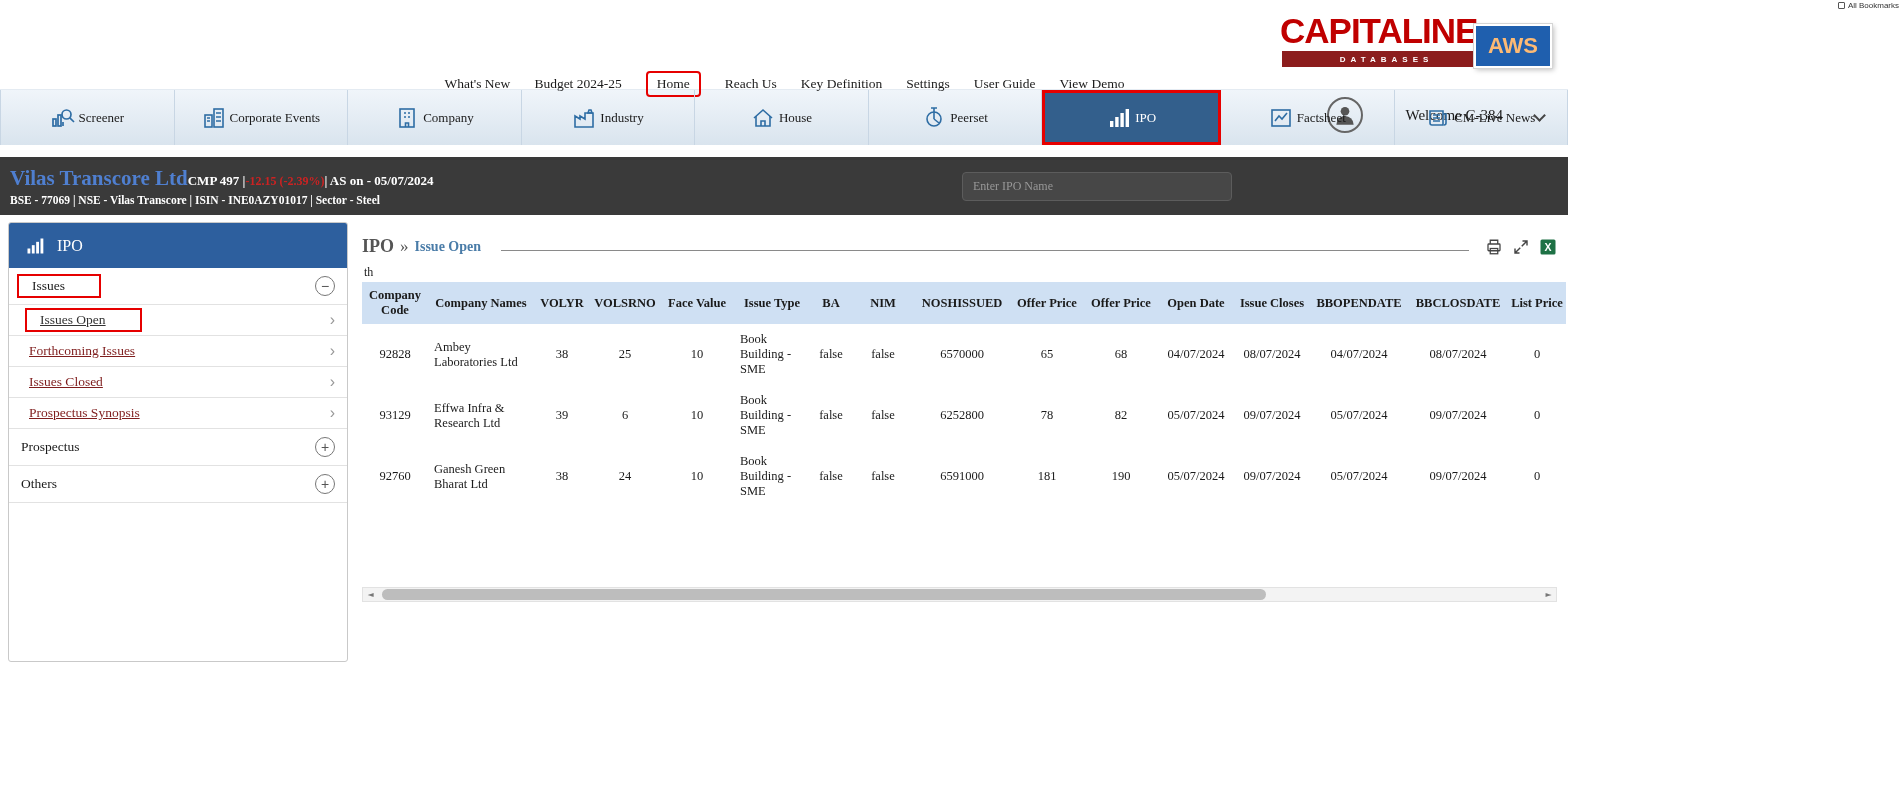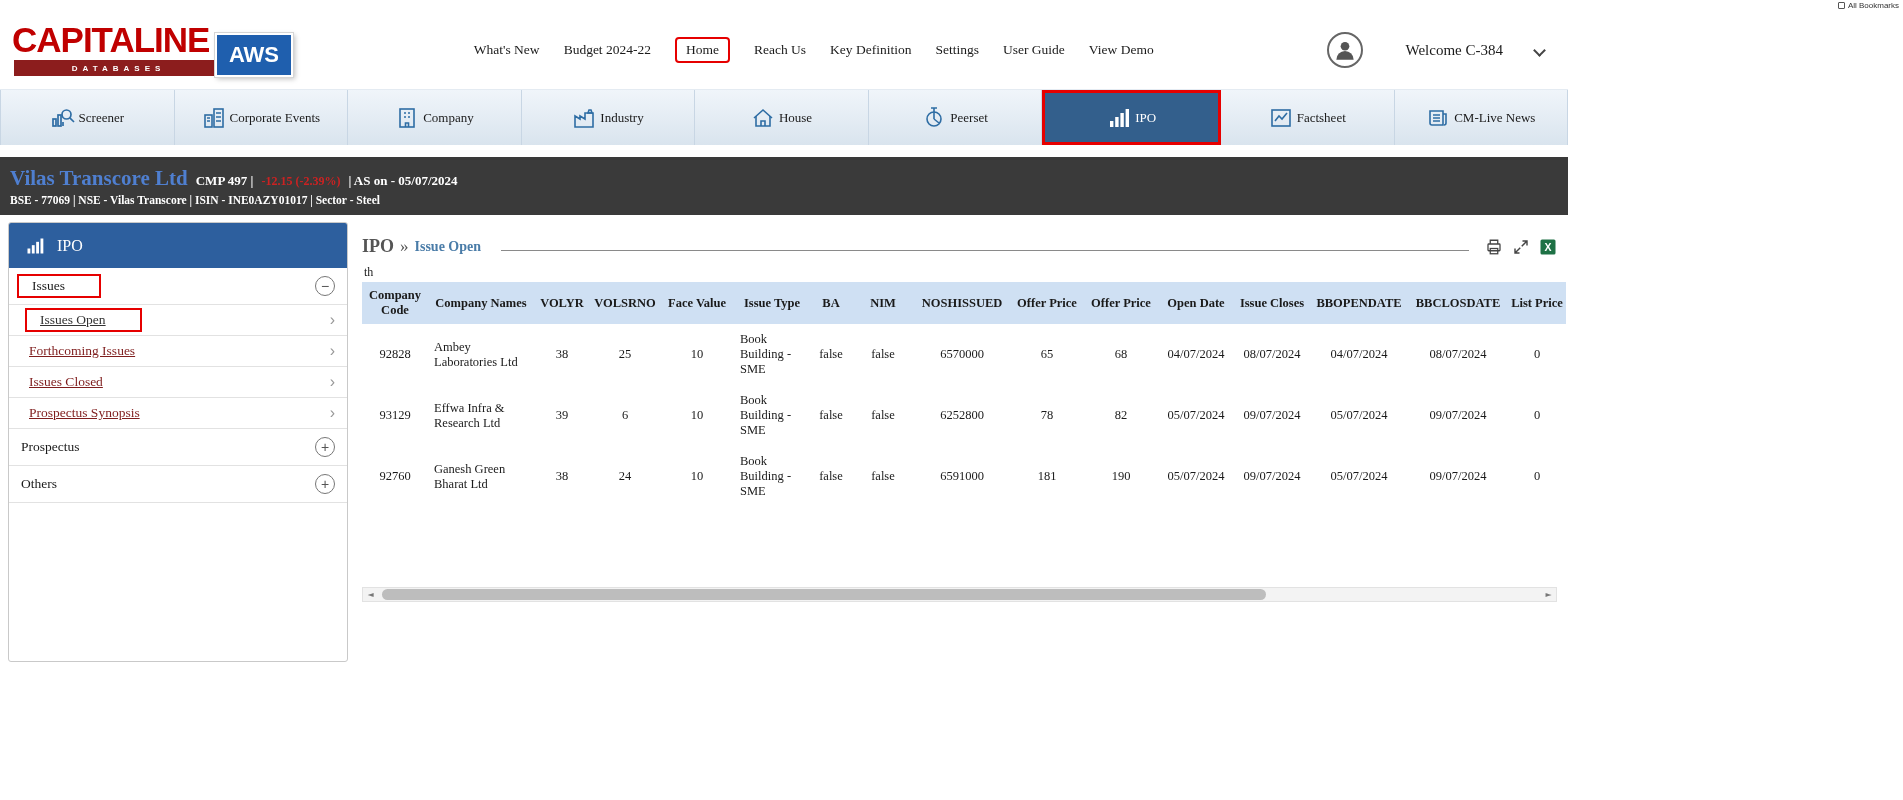--- a/index.html
+++ b/index.html
@@ -13,27 +13,27 @@
   .page{width:1903px;height:800px;background:#fff;overflow:hidden;position:relative;}
   .content{width:1568px;}
 
   
   .browser-strip{height:11px;display:flex;justify-content:flex-end;align-items:center;
     padding-right:4px;font:8px "Liberation Sans",sans-serif;color:#333;width:1903px;}
   .bookmarks-chip{display:flex;align-items:center;gap:3px;cursor:pointer;}
   .bookmarks-chip .bicon{width:7px;height:7px;border:1px solid #555;border-radius:1px;display:inline-block;}
 
   
-  .topbar{height:78px;display:flex;align-items:center;padding-left:12px;}
+  .topbar{height:78px;display:flex;align-items:flex-end;padding-left:1px;flex-direction:column;}
   .logo{position:relative;width:288px;height:60px;flex:none;cursor:pointer;}
   .logo-title{font-family:"Liberation Sans",sans-serif;font-weight:bold;font-size:35px;
     letter-spacing:-1px;color:var(--brand-red);line-height:40px;}
   .logo-sub{position:absolute;left:2px;top:40px;width:206px;background:#8c1d1d;color:#fff;
     font:bold 8px "Liberation Sans",sans-serif;letter-spacing:5px;text-align:center;padding:4px 0 3px 3px;}
-  .logo-aws{position:absolute;right:7px;top:13px;background:var(--aws-blue);color:#ffffff;
+  .logo-aws{position:absolute;right:16px;top:13px;background:var(--aws-blue);color:#fdba74;
     font:bold 22px "Liberation Sans",sans-serif;padding:7px 12px;border:2px solid #fff;
     box-shadow:0 0 0 1px #d5d5d5,2px 2px 5px rgba(0,0,0,.25);}
   .topnav{display:flex;gap:24px;margin:0 auto;align-items:center;font-size:13.5px;}
   .nav-link{cursor:pointer;white-space:nowrap;}
   .red-box{border:2px solid var(--annotation-red);border-radius:4px;padding:3px 9px;}
   .user-area{display:flex;align-items:center;gap:18px;margin-right:24px;flex:none;cursor:pointer;}
   .avatar{width:36px;height:36px;border-radius:50%;border:2px solid #666;display:flex;
     align-items:center;justify-content:center;overflow:hidden;margin-right:24px;}
   .avatar svg{width:26px;height:26px;}
   .welcome{font-size:15px;}
@@ -48,21 +48,21 @@
   .ribbon-icon{height:24px;color:#2e6da4;}
   .ribbon-icon svg{width:24px;height:24px;display:block;}
   .ribbon-label{font-size:13px;color:#1a1a1a;white-space:nowrap;}
   .ribbon-item.active{background:var(--nav-active-bg);border:3px solid var(--annotation-red);}
   .ribbon-item.active .ribbon-label,.ribbon-item.active .ribbon-icon{color:#fff;}
 
   
   .company-strip{margin-top:12px;height:58px;background:var(--strip-bg);display:flex;
     align-items:center;color:#fff;padding-left:10px;}
   .cs-left{display:flex;flex-direction:column;gap:3px;}
-  .cs-line1{display:flex;align-items:baseline;gap:8px;}
+  .cs-line1{display:flex;align-items:baseline;}
   .company-name{color:var(--company-name-blue);font-size:21px;font-weight:bold;}
   .cmp,.ason{font-size:13px;font-weight:bold;}
   .change{color:var(--negative-red);font-size:12px;font-weight:bold;}
   .cs-line2{font-size:11.5px;font-weight:bold;}
   .ipo-search{margin-left:auto;margin-right:336px;width:270px;height:29px;background:#474747;
     border:1px solid #5c5c5c;border-radius:4px;color:#ccc;padding:0 10px;
     font:12px "Liberation Serif",serif;outline:none;}
   .ipo-search::placeholder{color:#989898;}
 
   
@@ -121,21 +121,21 @@
 
   <div class="content">
     <header class="topbar">
       <div class="logo">
         <div class="logo-title">CAPITALINE</div>
         <div class="logo-sub">DATABASES</div>
         <div class="logo-aws">AWS</div>
       </div>
       <nav class="topnav" id="topnav">
           <span class="nav-link">What's New</span>
-          <span class="nav-link">Budget 2024-22</span>
+          <span class="nav-link">Budget 2024-25</span>
           <span class="nav-link red-box">Home</span>
           <span class="nav-link">Reach Us</span>
           <span class="nav-link">Key Definition</span>
           <span class="nav-link">Settings</span>
           <span class="nav-link">User Guide</span>
           <span class="nav-link">View Demo</span>
         </nav>
       <div class="user-area">
         <span class="avatar">
           <svg viewBox="0 0 24 24">
@@ -263,20 +263,21 @@
     <div class="company-strip">
       <div class="cs-left">
         <div class="cs-line1">
           <span class="company-name">Vilas Transcore Ltd</span>
           <span class="cmp">CMP 497 |</span>
           <span class="change">-12.15 (-2.39%)</span>
           <span class="ason">| AS on - 05/07/2024</span>
         </div>
         <div class="cs-line2">BSE - 77069 | NSE - Vilas Transcore | ISIN - INE0AZY01017 | Sector - Steel</div>
       </div>
+      <input class="ipo-search" type="text" placeholder="Enter IPO Name" style="">
     </div>
 
     <div class="body-row">
       <aside class="sidebar">
         <div class="sidebar-head">
           <span class="sb-icon">
             <svg viewBox="0 0 24 24">
                 <g fill="currentColor">
                   <rect x="3" y="15" width="3.4" height="6"></rect>
                   <rect x="8.2" y="11" width="3.4" height="10"></rect>

